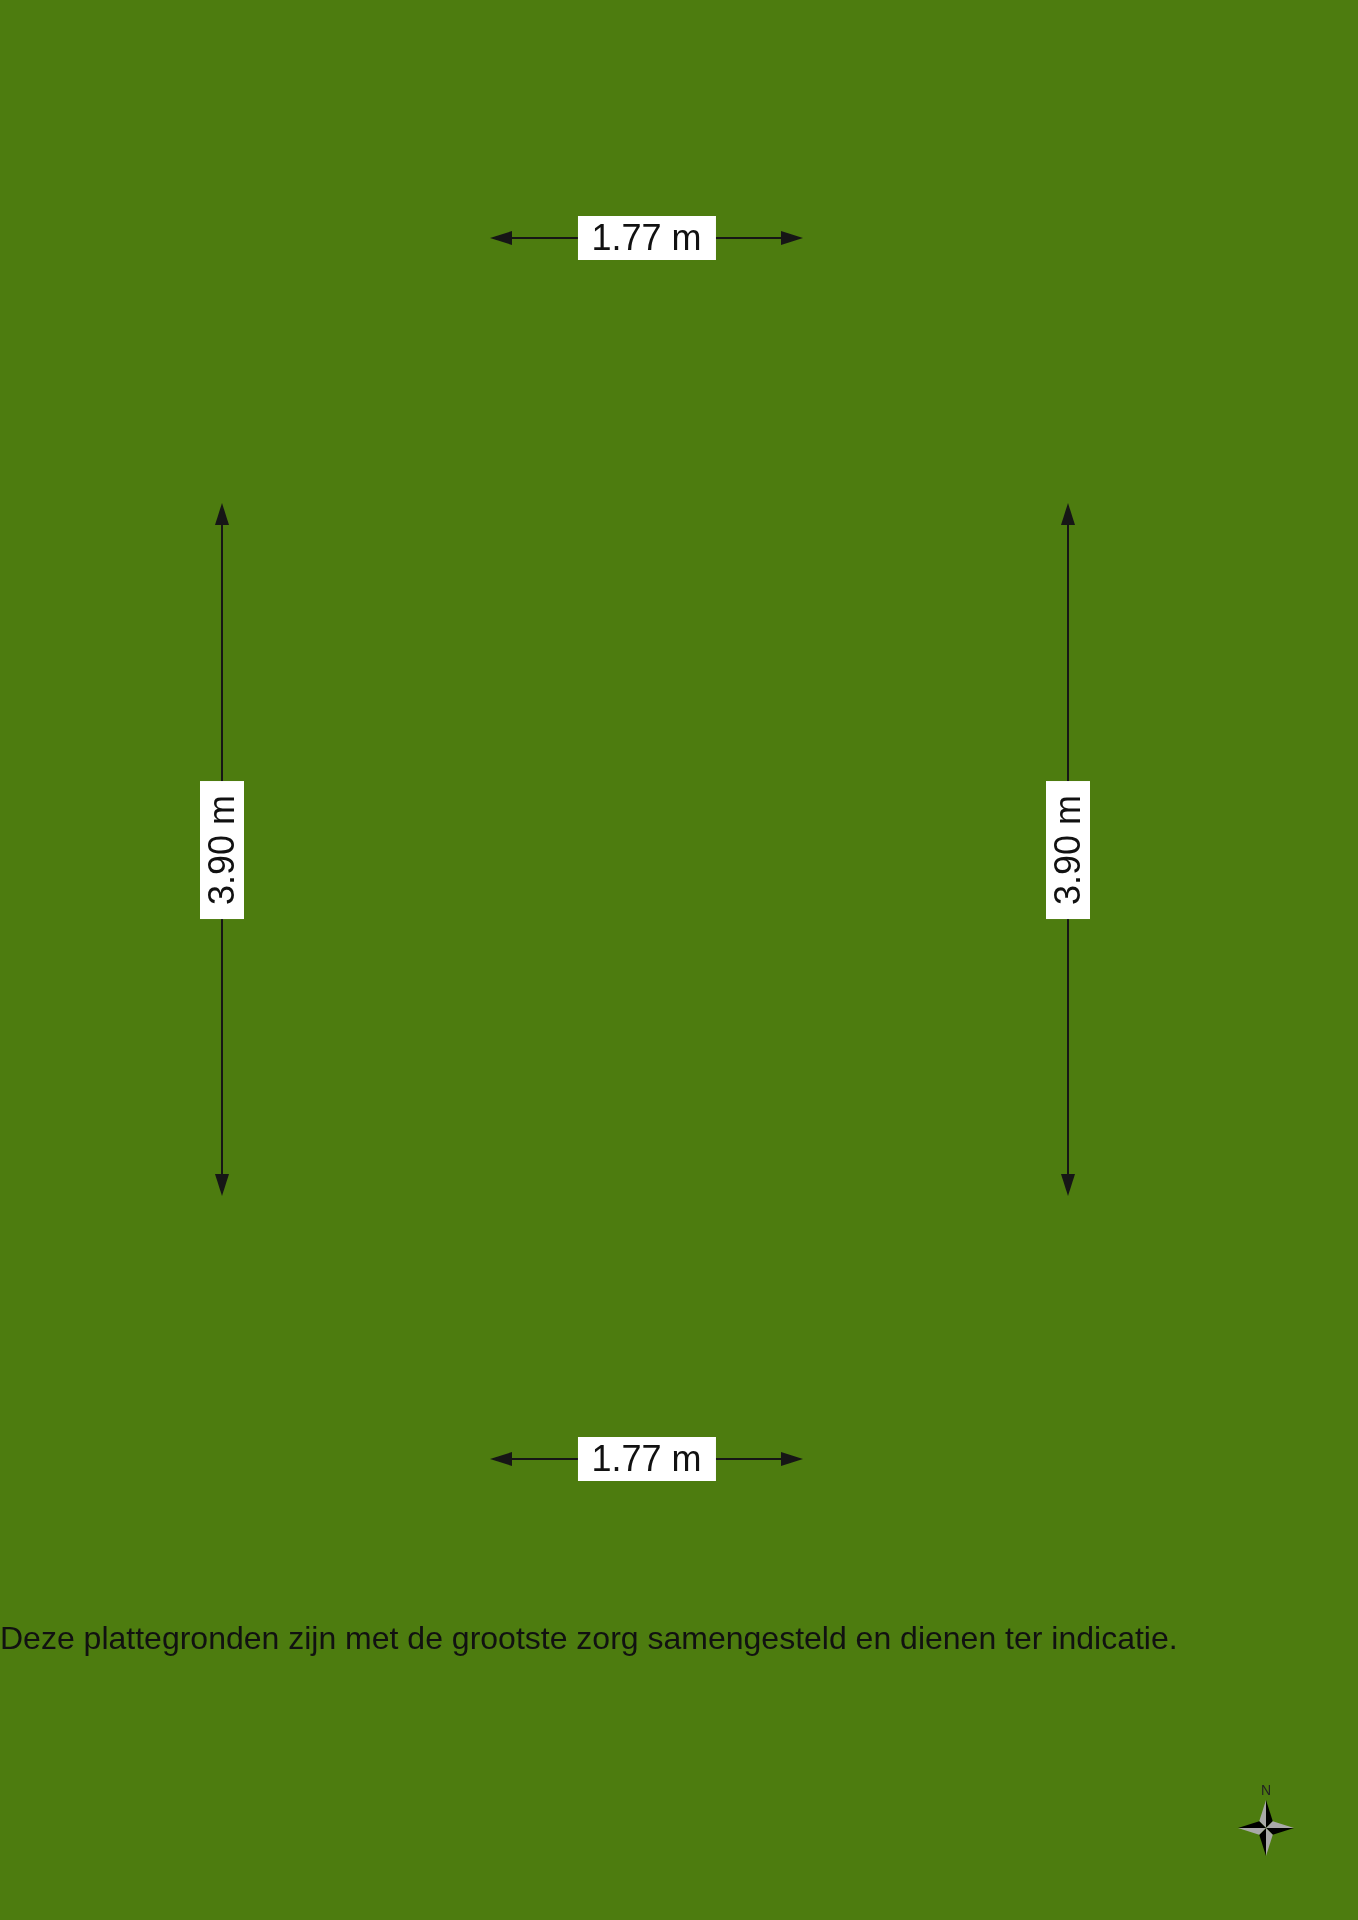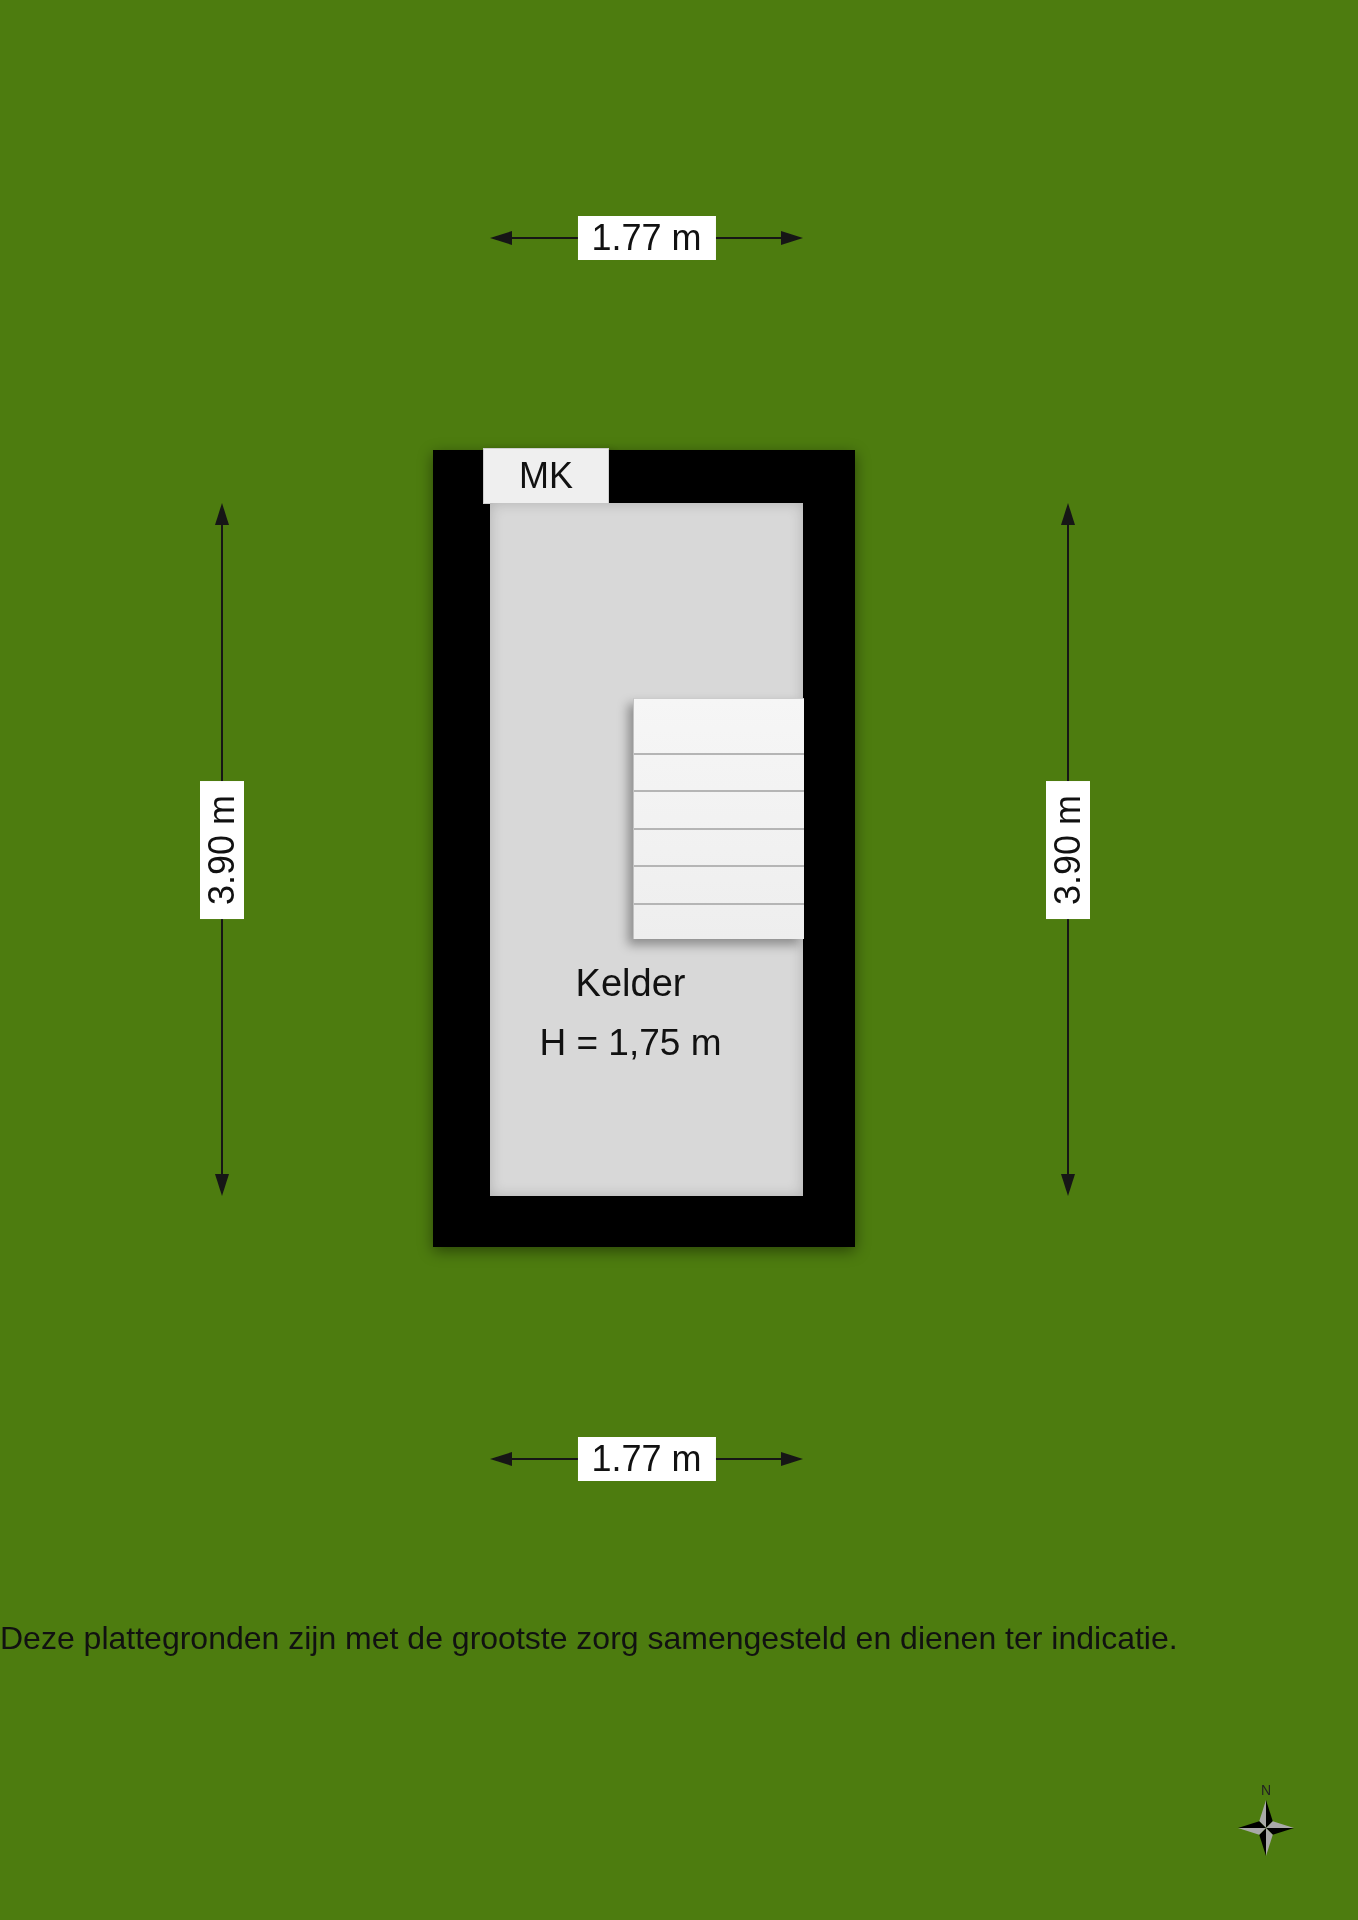--- a/index.html
+++ b/index.html
@@ -112,36 +112,20 @@
     <div class="dim-label-v">3.90 m</div>
   </div>
 
   <div class="dim dim-h dim-bottom">
     <div class="dim-line-h"></div>
     <div class="ah ah-left"></div>
     <div class="ah ah-right"></div>
     <div class="dim-label">1.77 m</div>
   </div>
 
-  <div class="plan-outer">
-    <div class="mk-box">MK</div>
-    <div class="plan-inner">
-      <div class="stairs">
-        <div class="tread"></div>
-        <div class="tread"></div>
-        <div class="tread"></div>
-        <div class="tread"></div>
-        <div class="tread"></div>
-      </div>
-      <div class="room-text">
-        <div class="room-name">Kelder</div>
-        <div class="room-height">H = 1,75 m</div>
-      </div>
-    </div>
-  </div>
 
   <div class="disclaimer">
     <div>Deze plattegronden zijn met de grootste zorg samengesteld en dienen ter indicatie.</div>
   </div>
 
   <div class="compass">
     <div class="compass-n">N</div>
     <svg width="58" height="58" viewBox="-30 -30 60 60">
       <polygon points="0,-29 -7,-7 0,0" fill="#a9a9a9"></polygon>
       <polygon points="0,-29 7,-7 0,0" fill="#000000"></polygon>

